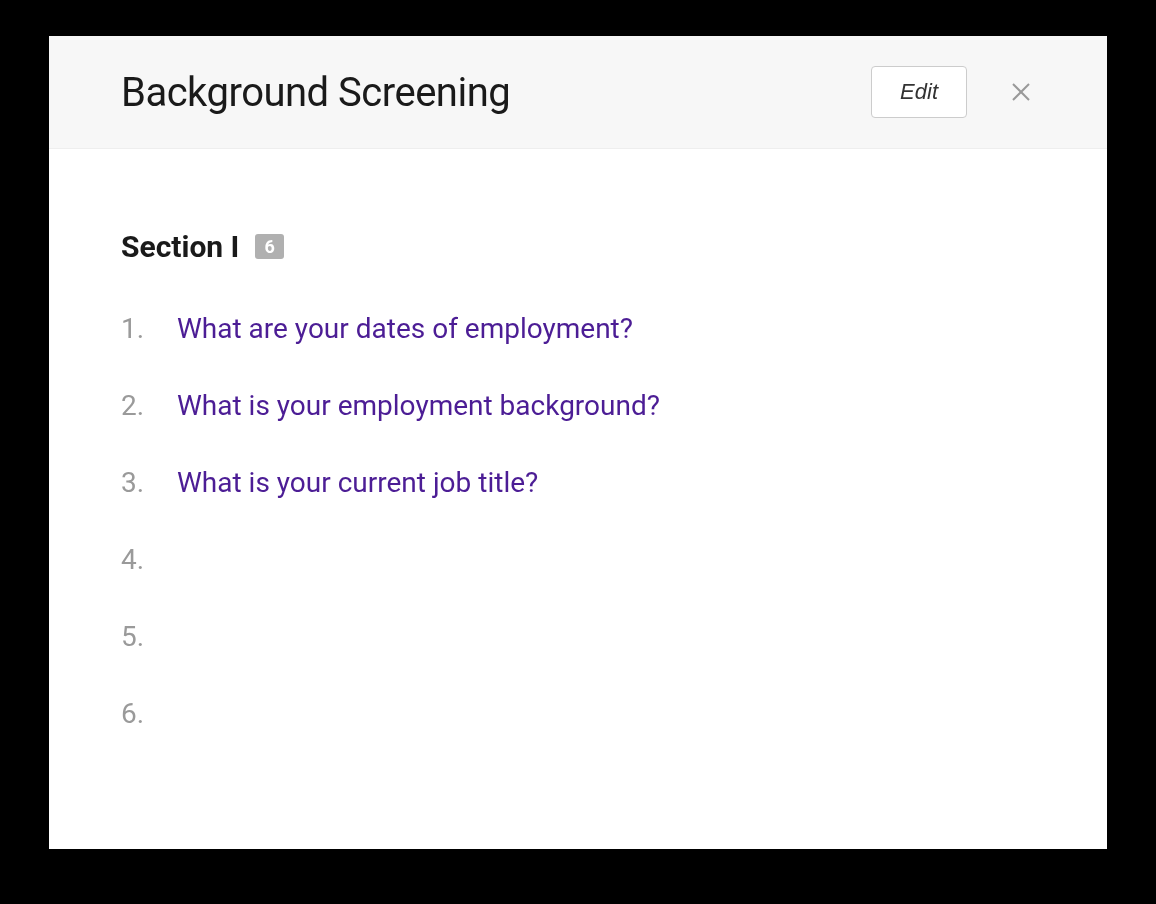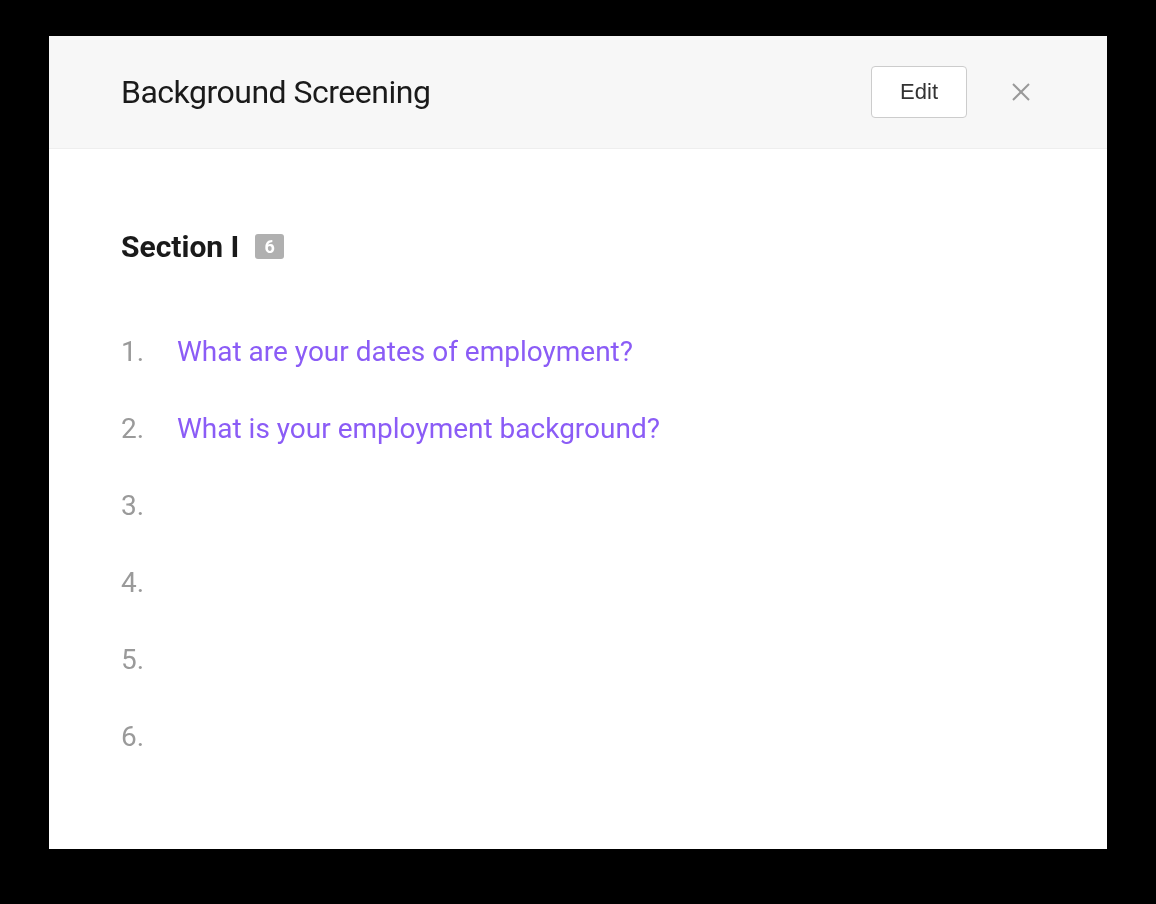--- a/index.html
+++ b/index.html
@@ -24,35 +24,36 @@
     }
     .modal-header {
       background: #f7f7f7;
       border-bottom: 1px solid #eee;
       padding: 30px 72px 30px 72px;
       display: flex;
       align-items: center;
       position: relative;
     }
     .modal-title {
-      font-size: 32px;
+      font-size: 40px;
       font-weight: 400;
       color: #1a1a1a;
       flex: 1;
       letter-spacing: -0.5px;
     }
     .edit-button {
       background: #fff;
       border: 1px solid #ccc;
       border-radius: 4px;
       padding: 12px 28px;
       font-size: 22px;
       color: #333;
       cursor: pointer;
       margin-right: 40px;
+      font-style: italic;
     }
     .close-icon {
       cursor: pointer;
       width: 28px;
       height: 28px;
       display: flex;
       align-items: center;
       justify-content: center;
     }
     .close-icon svg {
@@ -62,21 +63,21 @@
       stroke-width: 2;
     }
     .modal-body {
       padding: 80px 72px 80px 72px;
       height: 700px;
     }
     .section-heading {
       display: flex;
       align-items: center;
       gap: 16px;
-      margin-bottom: 71px;
+      margin-bottom: 48px;
     }
     .section-label {
       font-size: 30px;
       font-weight: 700;
       color: #1a1a1a;
     }
     .count-badge {
       background: #b0b0b0;
       color: #fff;
       font-size: 18px;
@@ -94,21 +95,21 @@
       align-items: flex-start;
       gap: 28px;
     }
     .question-number {
       font-size: 28px;
       color: #9a9a9a;
       min-width: 28px;
     }
     .question-text {
       font-size: 28px;
-      color: #8b5cf6;
+      color: #4c1d95;
       font-weight: 400;
     }
   </style>
 </head>
 <body>
 
 <div class="modal">
   <div class="modal-header">
     <h1 class="modal-title">Background Screening</h1>
     <button class="edit-button">Edit</button>
@@ -128,20 +129,21 @@
       <div class="question-row">
         <span class="question-number">1.</span>
         <span class="question-text">What are your dates of employment?</span>
       </div>
       <div class="question-row">
         <span class="question-number">2.</span>
         <span class="question-text">What is your employment background?</span>
       </div>
       <div class="question-row">
         <span class="question-number">3.</span>
+        <span class="question-text">What is your current job title?</span>
       </div>
       <div class="question-row">
         <span class="question-number">4.</span>
       </div>
       <div class="question-row">
         <span class="question-number">5.</span>
       </div>
       <div class="question-row">
         <span class="question-number">6.</span>
       </div>

